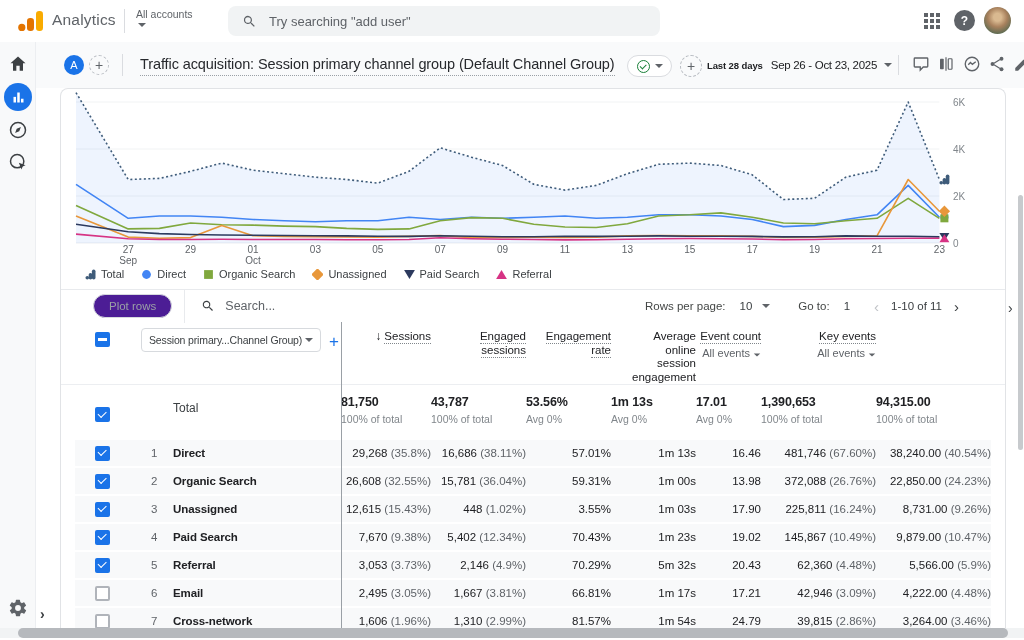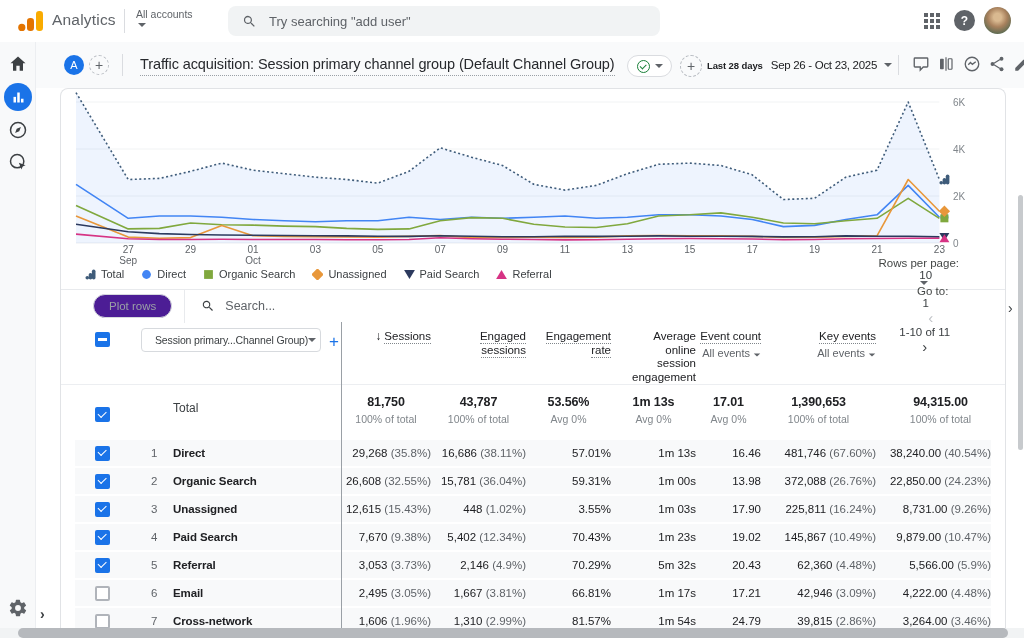--- a/index.html
+++ b/index.html
@@ -47,21 +47,21 @@
 #card { position:absolute; left:60px; top:88px; width:946px; height:550px; background:#fff; border:1px solid #e1e3e6; border-bottom:none; border-radius:8px 8px 0 0; overflow:hidden; }
 #chart-wrap { position:absolute; left:0; top:2px; width:944px; height:176px; }
 #legend { position:absolute; left:24px; top:177px; display:flex; gap:17px; align-items:center; height:16px; }
 .leg-item { display:flex; align-items:center; gap:5px; font-size:11px; color:#3c4043; }
 
 
 #controls { position:absolute; left:0; top:200px; width:944px; height:33px; border-top:1px solid #e8eaed; display:flex; align-items:center; }
 #plot-rows { margin-left:32px; border:1px solid #d7dade; border-radius:15px; color:#9aa0a6; font-size:11.5px; padding:5px 15px; background:#4c1d95; font-family:"Liberation Sans",sans-serif; }
 #ctl-div { width:1px; height:33px; background:#e8eaed; margin-left:12px; }
 #tbl-search { display:flex; align-items:center; gap:10px; margin-left:16px; color:#5f6368; font-size:12.5px; }
-#pager { margin-left:auto; display:flex; align-items:center; font-size:11.5px; color:#3c4043; padding-right:46px;flex-direction:column; }
+#pager { margin-left:auto; display:flex; align-items:center; font-size:11.5px; color:#3c4043; padding-right:46px; }
 #pager .lbl { color:#444746; }
 #pager .val { margin-left:14px; }
 #pager .caret { margin-left:10px; border-top-color:#5f6368; }
 .pg-prev { color:#c0c3c7; font-size:15px; margin-left:24px; }
 .pg-next { color:#3c4043; font-size:15px; margin-left:12px; }
 #pager .range { margin-left:12px; }
 #pager .goto { margin-left:28px; }
 
 
 #tbl { position:absolute; left:0; top:233px; width:944px; }
@@ -78,29 +78,29 @@
 #thead .hc { text-align:right; font-size:11.5px; color:#202124; padding-top:8px; line-height:13.5px; }
 #thead .hc.c4 { padding-left:24px; }
 #thead .hc.c5 { padding-left:12px; }
 #thead .hc.c6 { padding-left:6px; }
 #thead .hc.c7 { padding-left:16px; }
 #thead .hc .lab { border-bottom:1px dotted #80868b; padding-bottom:1px; }
 #thead .hc .lab.plain { border-bottom:none; }
 #thead .hc .sub { display:block; color:#5f6368; font-size:11px; margin-top:3px; }
 #thead .hc .sub .caret { border-top-color:#5f6368; transform:scale(.8); }
 .sort-arrow { font-size:12px; color:#202124; margin-right:3px; }
-#dim-pill { grid-column:2/4; margin-top:6px; width:180px; height:24px; border:1px solid #d7dade; border-radius:4px; display:flex; align-items:center; font-size:10.5px; color:#3c4043; padding:0 13px; justify-content:space-between; background:#fff; white-space:nowrap; letter-spacing:-.15px; }
+#dim-pill { grid-column:2/4; margin-top:6px; width:180px; height:24px; border:1px solid #d7dade; border-radius:4px; display:flex; align-items:center; font-size:10.5px; color:#3c4043; padding:0 7px; justify-content:space-between; background:#fff; white-space:nowrap; letter-spacing:-.15px; }
 #dim-plus { position:absolute; left:268px; top:243px; color:#1a73e8; font-size:17px; }
 #vdiv { position:absolute; left:280px; top:233px; width:1px; height:395px; background:#9aa0a6; }
 
 #total-row { border-top:1px solid #eceef1; padding-top:10px; height:56px; }
 #total-row .name { font-size:12px; color:#3c4043; padding-top:6px; }
 .mval { font-size:12.5px; color:#202124; font-weight:bold; letter-spacing:-.1px; }
 .msub { font-size:10.5px; color:#80868b; margin-top:4px; }
-.num-r { text-align:center; }
+.num-r { text-align:left; }
 
 .drow { height:26px; margin:0 14px 2px 14px; background:#f8f9fa; align-items:center; grid-template-columns:66px 32px 168px 90px 95px 85px 85px 65px 115px 115px; }
 .drow .cbc { padding-left:20px; }
 .drow .idx { font-size:11.5px; color:#5f6368; padding-left:10px; }
 .drow .nm { font-size:11.5px; color:#202124; font-weight:bold; letter-spacing:-.1px; }
 .cell { font-size:11.5px; text-align:right; color:#202124; white-space:nowrap; }
 .cell .pct { color:#5f6368; }
 
 
 #rpanel { position:absolute; left:1006px; top:88px; width:12px; height:540px; background:#fff; }

